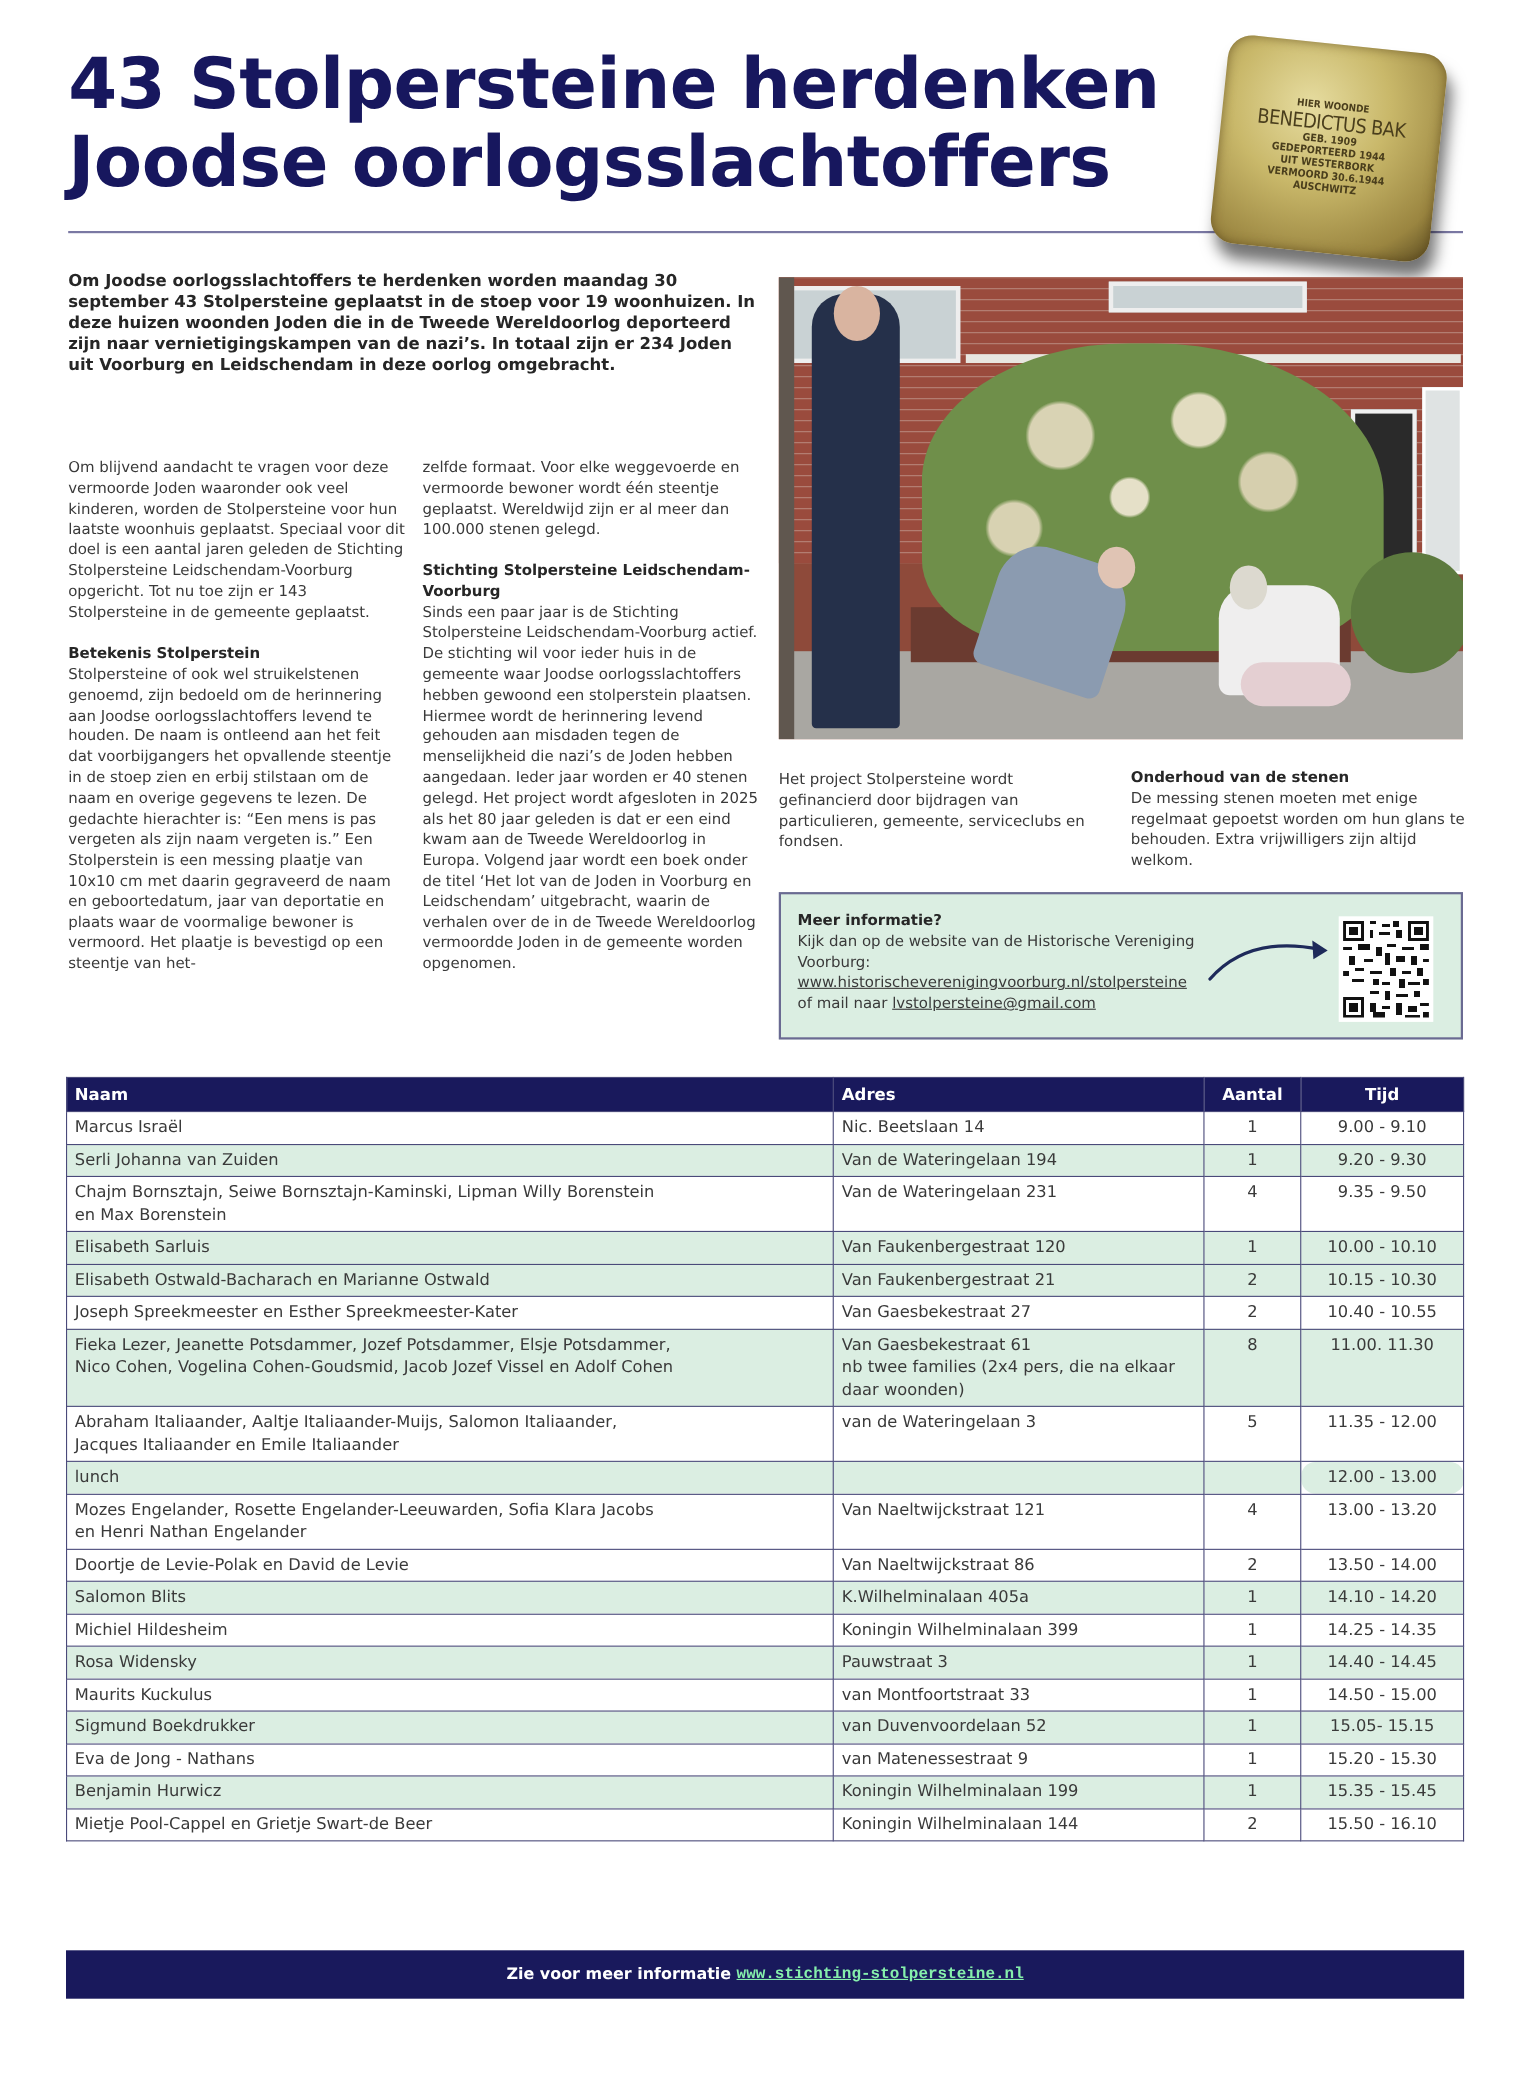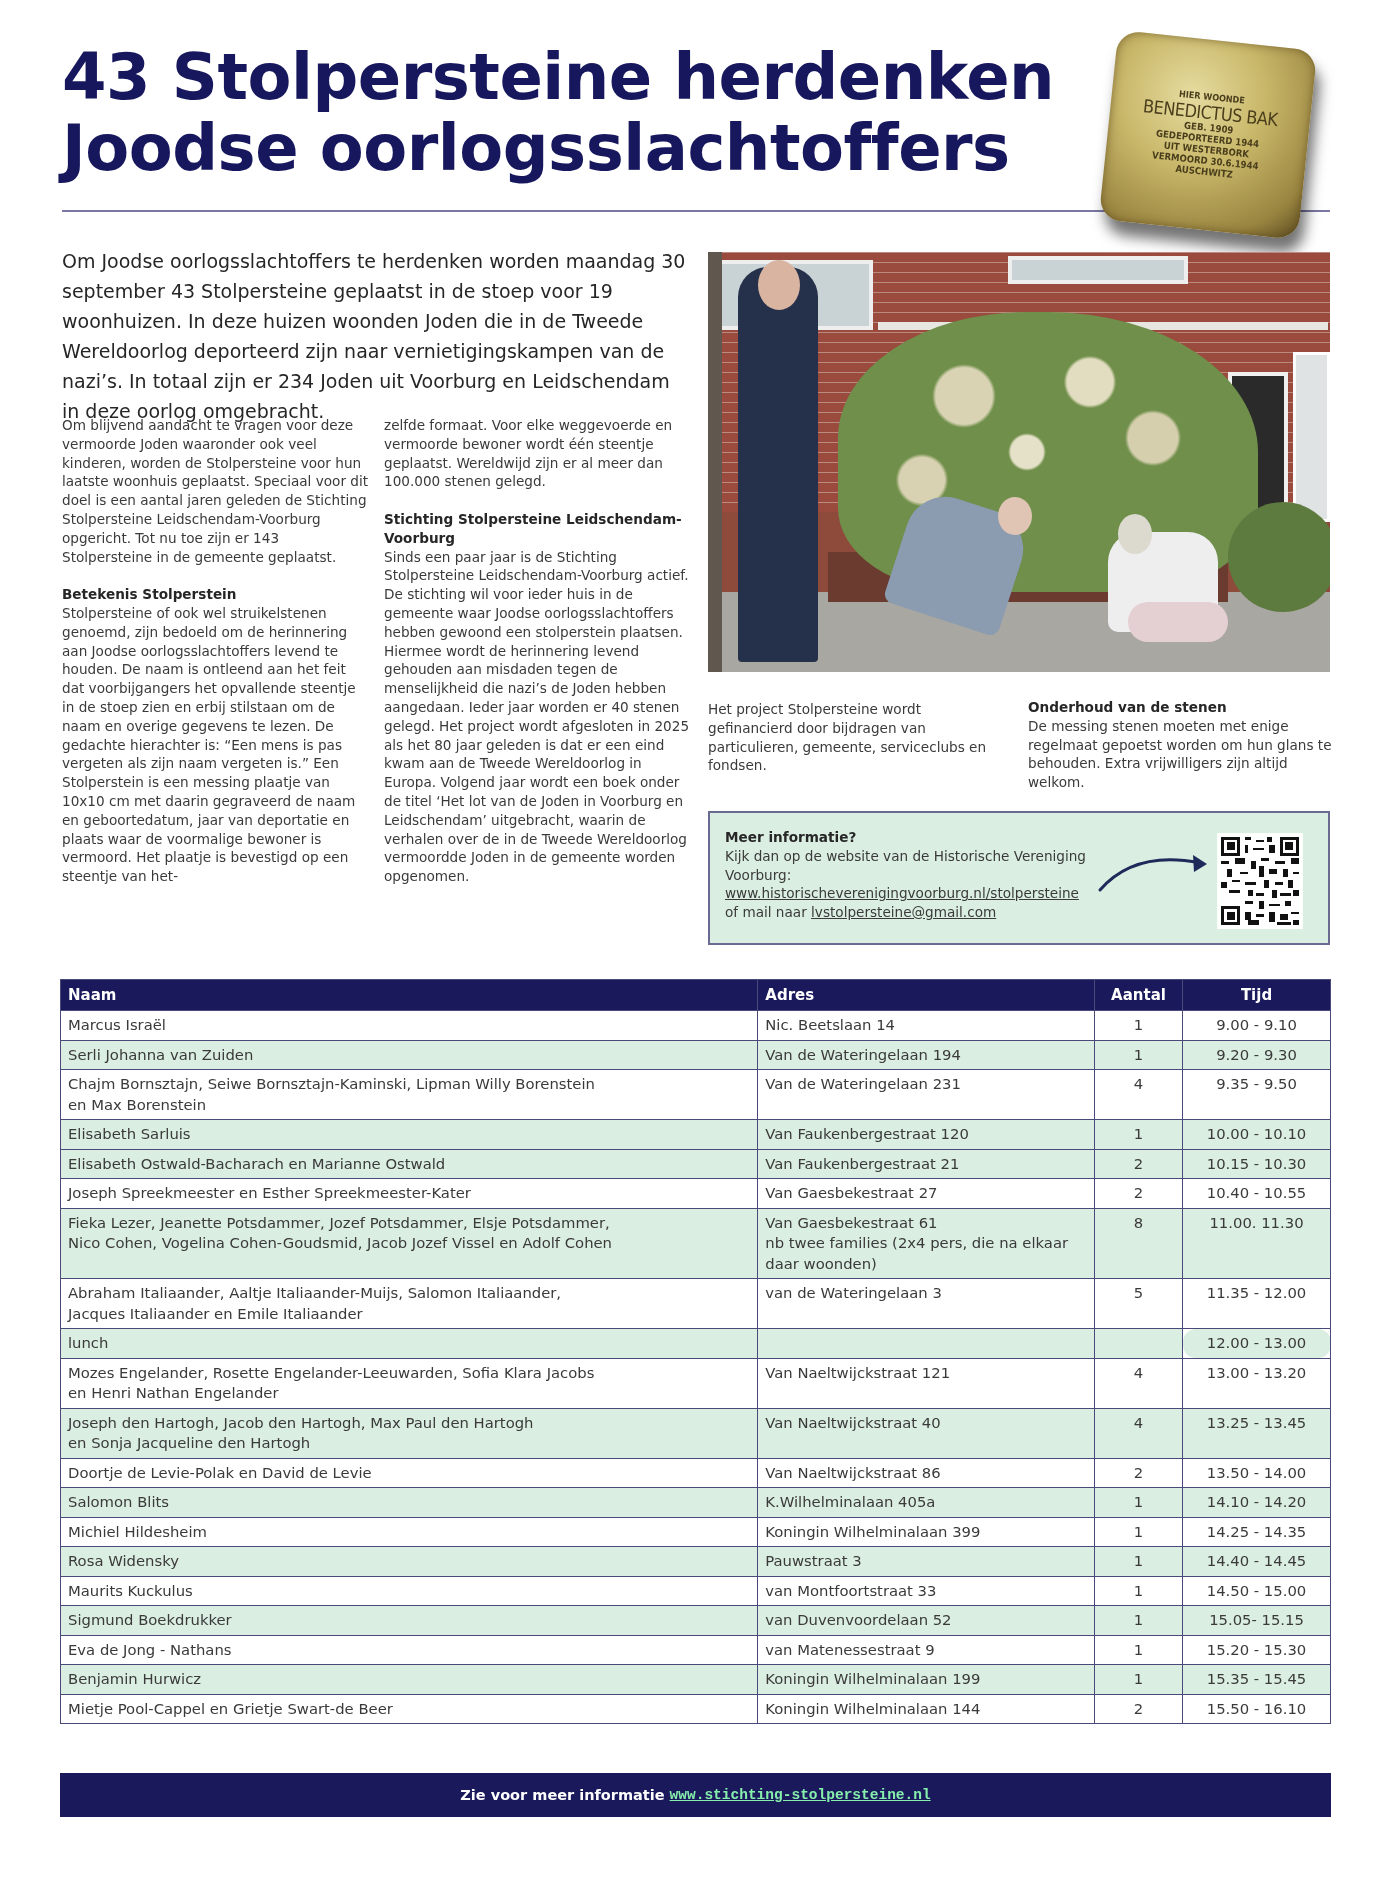--- a/index.html
+++ b/index.html
@@ -23,21 +23,21 @@
     display: flex; flex-direction: column; align-items: center; justify-content: center;
     font-family: "DejaVu Sans Condensed", "DejaVu Sans", sans-serif; color: #4a3e1c;
     text-align: center; line-height: 1.15;
   }
   .stone .s-small { font-size: 9px; font-weight: bold; }
   .stone .s-name { font-size: 18px; letter-spacing: -0.5px; }
   .stone .s-line { font-size: 9.5px; font-weight: bold; }
 
   .intro {
     position: absolute; left: 62px; top: 246px; width: 630px;
-    font-weight: normal; font-size: 19px; line-height: 30px; color: #262626;
+    font-weight: bold; font-size: 15px; line-height: 19px; color: #262626;
   }
 
   .col { position: absolute; font-size: 13.6px; line-height: 18.8px; color: #3a3a3a; }
   .col1 { left: 62px; top: 416px; width: 310px; }
   .col2 { left: 384px; top: 416px; width: 310px; }
   .col p { margin-bottom: 18.8px; }
   .col .sub { font-weight: bold; color: #262626; display: block; }
 
   .photo {
     position: absolute; left: 708px; top: 252px; width: 622px; height: 420px; overflow: hidden;
@@ -327,27 +327,20 @@
         <td class="c" style="white-space: nowrap;"></td>
         <td class="c" style="white-space: nowrap; border-radius: 13px;">12.00 - 13.00</td>
       </tr>
       <tr class="w">
         <td style="white-space: pre-line;">Mozes Engelander, Rosette Engelander-Leeuwarden, Sofia Klara Jacobs
 en Henri Nathan Engelander</td>
         <td style="white-space: pre-line;">Van Naeltwijckstraat 121</td>
         <td class="c" style="white-space: nowrap;">4</td>
         <td class="c" style="white-space: nowrap;">13.00 - 13.20</td>
       </tr>
-      <tr class="g">
-        <td style="white-space: pre-line;">Joseph den Hartogh, Jacob den Hartogh, Max Paul den Hartogh
-en Sonja Jacqueline den Hartogh</td>
-        <td style="white-space: pre-line;">Van Naeltwijckstraat 40</td>
-        <td class="c" style="white-space: nowrap;">4</td>
-        <td class="c" style="white-space: nowrap;">13.25 - 13.45</td>
-      </tr>
       <tr class="w">
         <td style="white-space: pre-line;">Doortje de Levie-Polak en David de Levie</td>
         <td style="white-space: pre-line;">Van Naeltwijckstraat 86</td>
         <td class="c" style="white-space: nowrap;">2</td>
         <td class="c" style="white-space: nowrap;">13.50 - 14.00</td>
       </tr>
       <tr class="g">
         <td style="white-space: pre-line;">Salomon Blits</td>
         <td style="white-space: pre-line;">K.Wilhelminalaan 405a</td>
         <td class="c" style="white-space: nowrap;">1</td>

